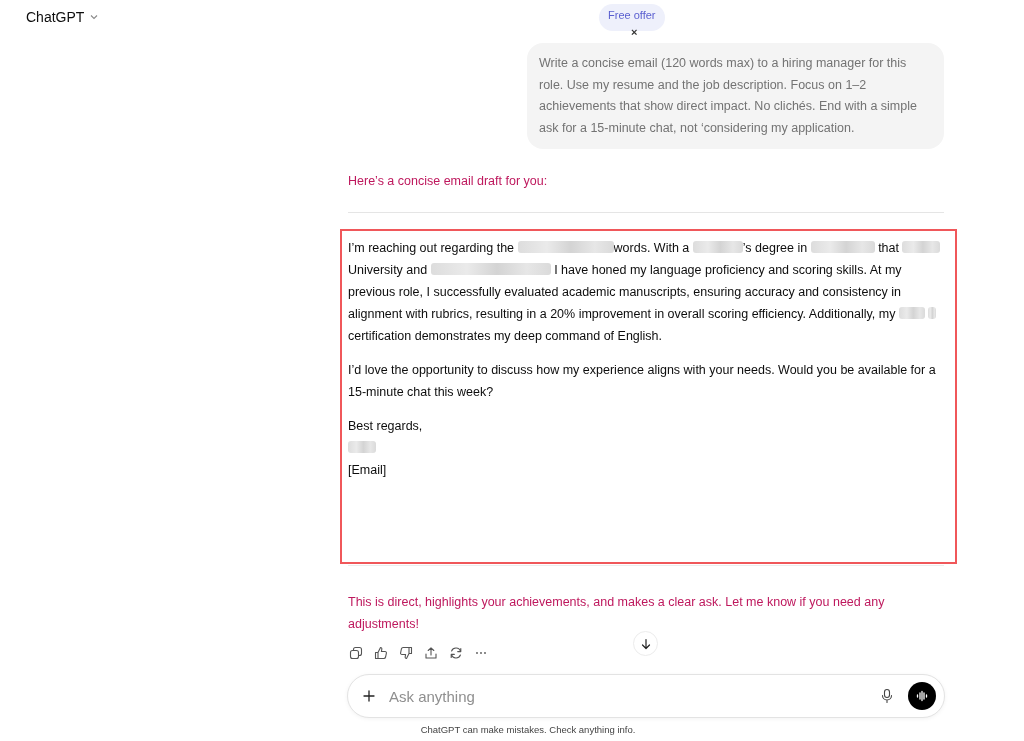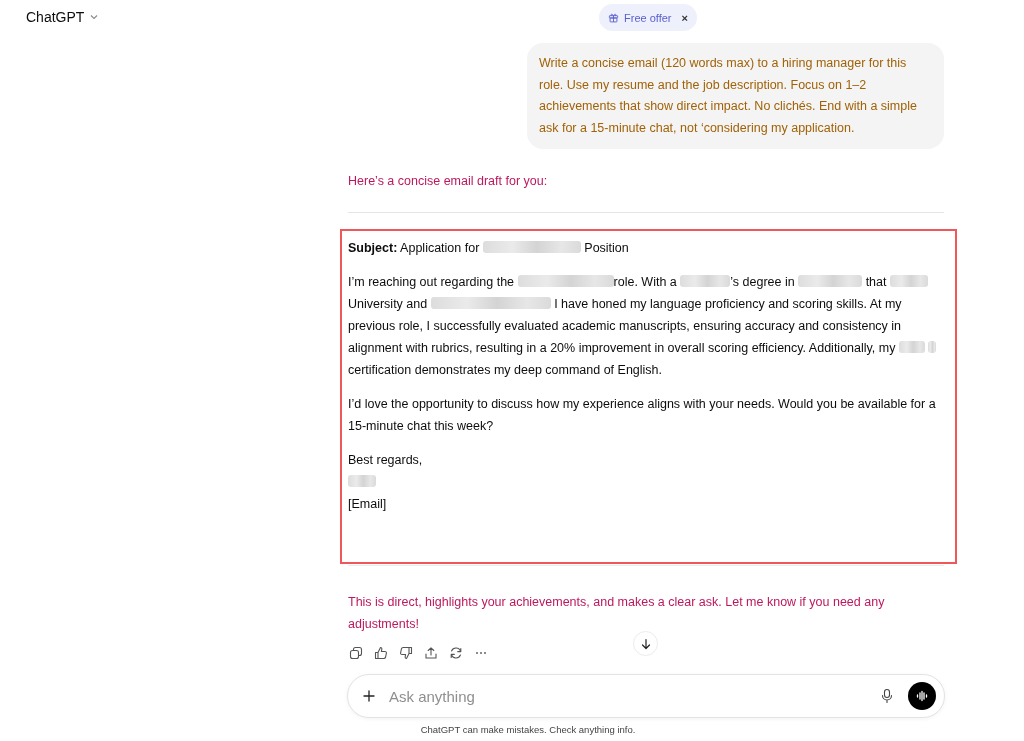--- a/index.html
+++ b/index.html
@@ -16,31 +16,31 @@
       position: absolute; left: 10px; top: 9px;
       display: flex; align-items: center; gap: 5px;
       font-size: 14px; color: #0d0d0d; cursor: pointer;
     }
     .model-switch svg { width: 10px; height: 10px; }
     .free-offer {
       position: absolute; left: 583px; top: 4px;
       height: 27px; padding: 0 9px 0 9px;
       background: #eef0fb; border-radius: 14px;
       display: flex; align-items: center; gap: 5px;
-      font-size: 11px; color: #5a5fd0; cursor: pointer;
+      font-size: 11px; color: #5a5fd0; cursor: pointer; flex-direction: column;
     }
     .free-offer svg { width: 11px; height: 11px; }
     .free-offer .x { color: #333; font-size: 11px; margin-left: 5px; font-weight: bold; }
 
     
     .user-bubble {
       position: absolute; left: 511px; top: 43px; width: 417px;
       background: #f4f4f4; border-radius: 16px;
       padding: 10px 12px 10px 12px;
-      font-size: 12.5px; line-height: 21.5px; color: #a16207;
+      font-size: 12.5px; line-height: 21.5px; color: #737373;
     }
 
     
     .assistant { position: absolute; left: 332px; width: 598px; font-size: 12.5px; color: #be185d; }
     .intro { top: 171px; line-height: 20px; }
     .hr { position: absolute; left: 332px; top: 212px; width: 596px; height: 1px; background: #e5e5e5; }
     .hr2 { position: absolute; left: 332px; top: 565px; width: 596px; height: 1px; background: #ececec; }
 
     .email-box {
       position: absolute; left: 324px; top: 229px; width: 617px; height: 335px;
@@ -122,28 +122,22 @@
     <span class="x">×</span>
   </div>
 
   <div class="user-bubble">Write a concise email (120 words max) to a hiring manager for this role. Use my resume and the job description. Focus on 1–2 achievements that show direct impact. No clichés. End with a simple ask for a 15-minute chat, not ‘considering my application.</div>
 
   <div class="assistant intro">Here’s a concise email draft for you:</div>
   <div class="hr"></div>
 
   <div class="email-box">
     <p>
-      <b>Subject:</b>
-      <span>Application for</span>
-      <span class="redact" style="width:98px"></span>
-      <span>Position</span>
-    </p>
-    <p>
       <span>I’m reaching out regarding the</span>
-      <span class="redact" style="width:96px"></span><span>role. With a</span>
+      <span class="redact" style="width:96px"></span><span>words. With a</span>
       <span class="redact" style="width:50px"></span><span>’s degree in</span>
       <span class="redact" style="width:64px"></span>
       <span>that</span>
       <span class="redact" style="width:38px"></span>
       <span>University and</span>
       <span class="redact" style="width:120px"></span>
       <span>I have honed my language proficiency and scoring skills. At my previous role, I successfully evaluated academic manuscripts, ensuring accuracy and consistency in alignment with rubrics, resulting in a 20% improvement in overall scoring efficiency. Additionally, my</span>
       <span class="redact" style="width:26px"></span>
       <span class="redact" style="width:8px"></span><span>certification demonstrates my deep command of English.</span>
     </p>

